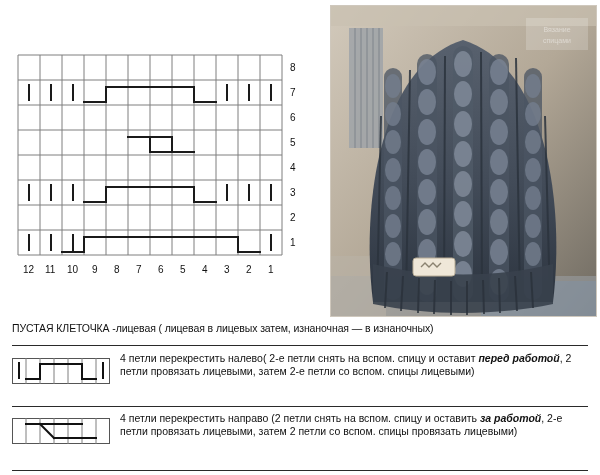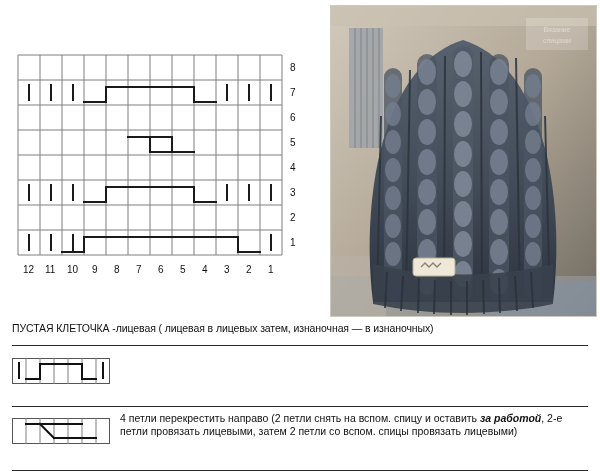--- a/index.html
+++ b/index.html
@@ -343,20 +343,23 @@
         <line x1="7" y1="5" x2="7" y2="20"></line>
         <line x1="14" y1="21" x2="28" y2="21"></line>
         <line x1="28" y1="21" x2="28" y2="6"></line>
         <line x1="28" y1="6" x2="70" y2="6"></line>
         <line x1="70" y1="6" x2="70" y2="21"></line>
         <line x1="70" y1="21" x2="84" y2="21"></line>
         <line x1="91" y1="5" x2="91" y2="20"></line>
       </g>
     </svg>
   </div>
+  <div class="desc">
+    <span>4 петли перекрестить налево( 2-е петли снять на вспом. спицу и оставит </span><i><b>перед работой</b></i><span>, 2 петли провязать лицевыми, затем 2-е петли со вспом. спицы лицевыми)</span>
+  </div>
 </div>
 
 <div class="divider d2"></div>
 
 <div class="row row2">
   <div class="sym">
     <svg width="98" height="26" viewBox="0 0 98 26">
       <rect x="0.5" y="0.5" width="97" height="25" fill="#ffffff" stroke="#555"></rect>
       <g stroke="#7f7f7f" stroke-width="1">
         <line x1="14" y1="0" x2="14" y2="26"></line>

